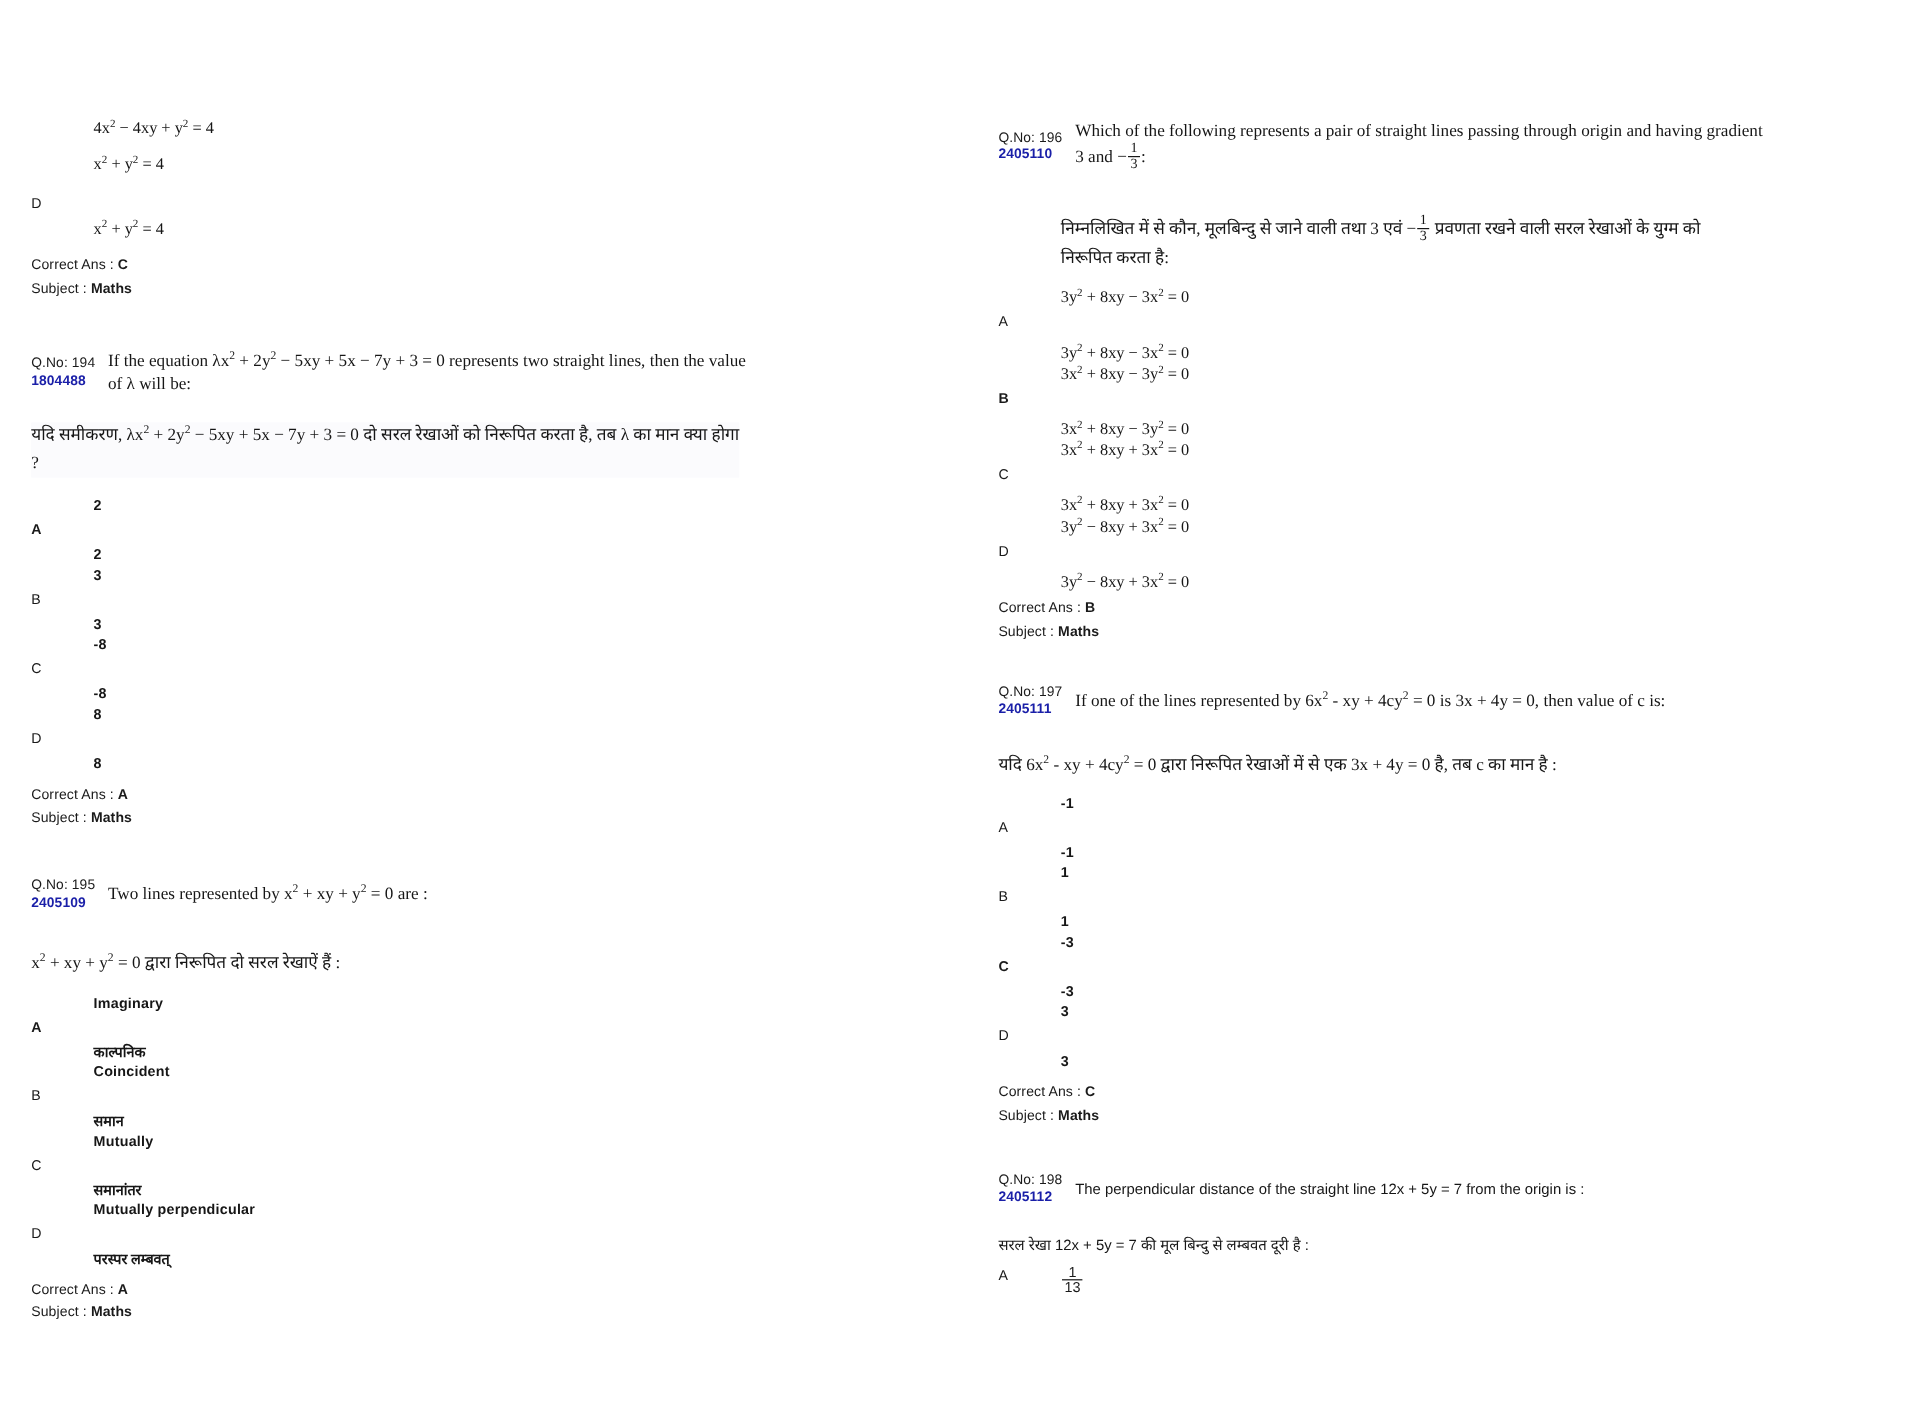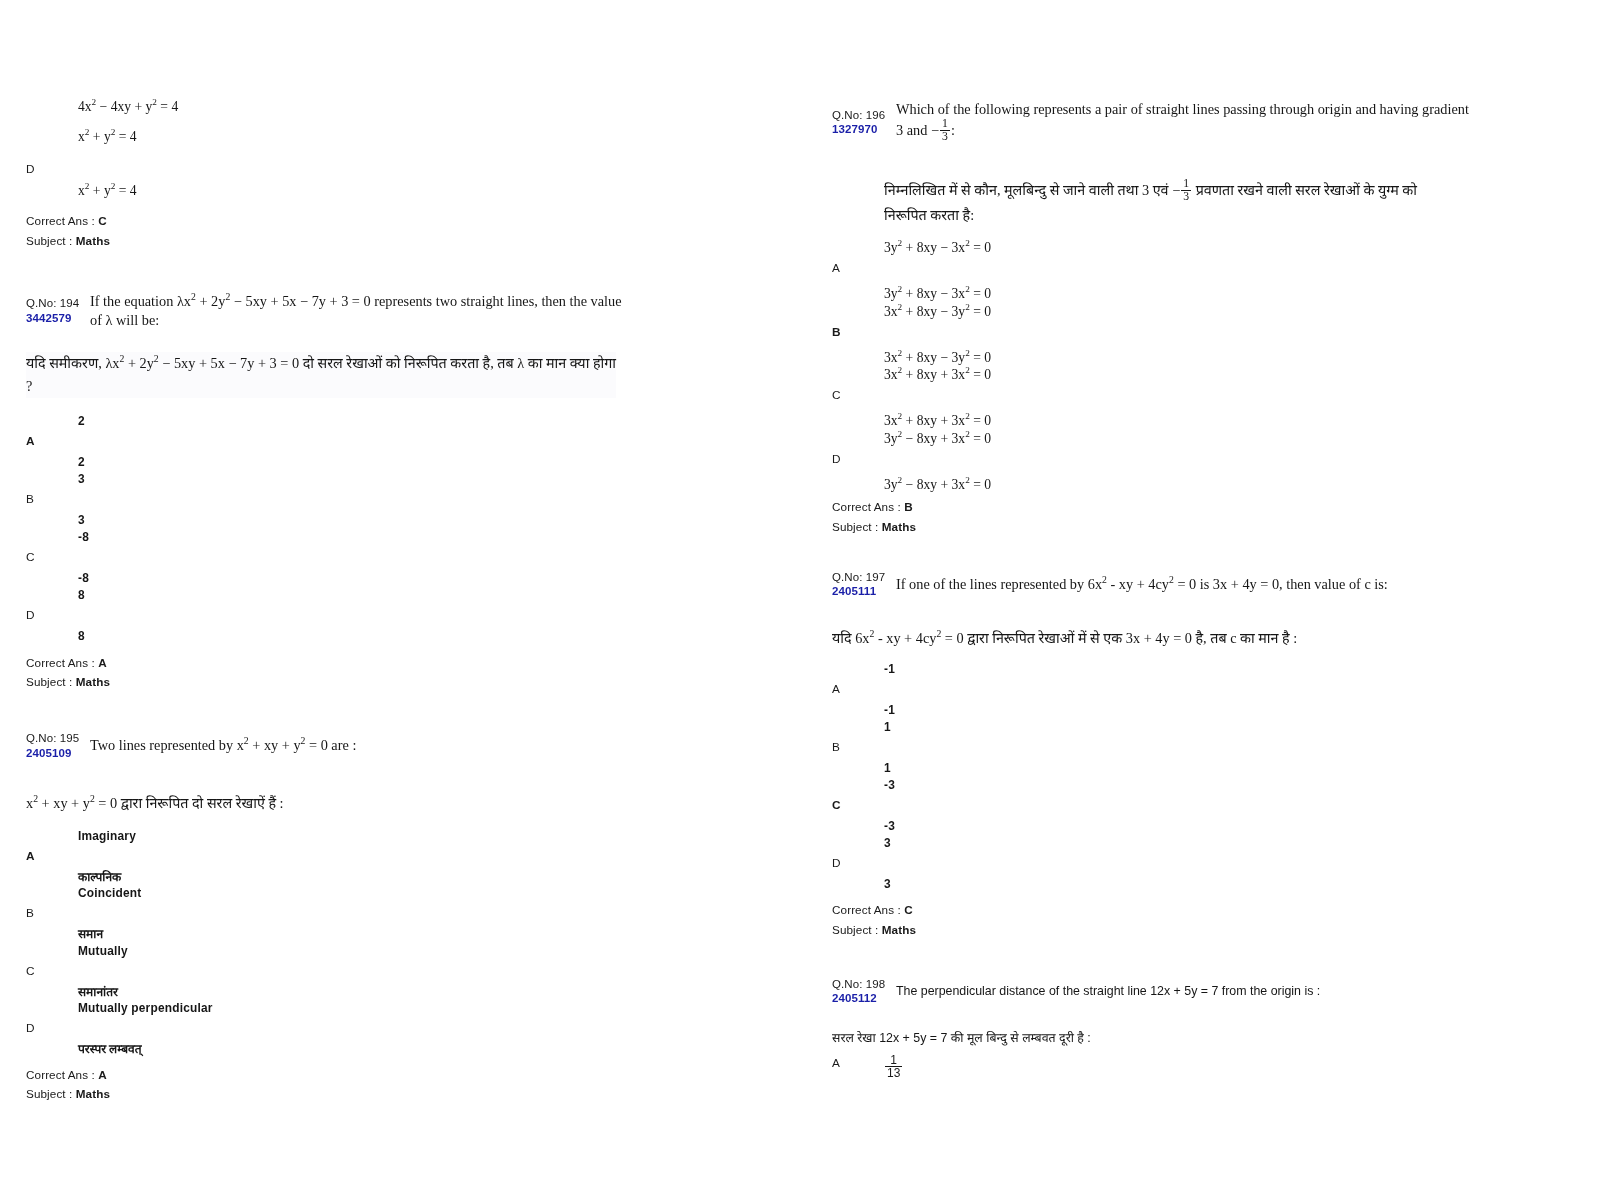--- a/index.html
+++ b/index.html
@@ -168,21 +168,21 @@
         <b>Maths</b>
       </div>
     </div>
 
     <div style="height:42px"></div>
 
     <div class="qblock">
       <div class="qhead">
         <div class="qnum-wrap">
           <div class="qno">Q.No: 194</div>
-          <div class="qcode">3442579</div>
+          <div class="qcode">1804488</div>
         </div>
         <div class="qtext-en">If the equation λx<sup>2</sup> + 2y<sup>2</sup> − 5xy + 5x − 7y + 3 = 0 represents two straight lines, then the value of λ will be:</div>
       </div>
 
       <div style="height:22px"></div>
 
       <div class="qtext-hi tint">यदि समीकरण, λx<sup>2</sup> + 2y<sup>2</sup> − 5xy + 5x − 7y + 3 = 0 दो सरल रेखाओं को निरूपित करता है, तब λ का मान क्या होगा ?</div>
 
       <div style="height:14px"></div>
 
@@ -292,21 +292,21 @@
     </div>
 
   </div>
 
   <div class="col col-right" style="top:100px;width:640px;">
 
     <div class="qblock">
       <div class="qhead">
         <div class="qnum-wrap">
           <div class="qno">Q.No: 196</div>
-          <div class="qcode">1327970</div>
+          <div class="qcode">2405110</div>
         </div>
         <div class="qtext-en">
           <span>Which of the following represents a pair of straight lines passing through origin and having gradient 3 and</span>
           <span>−</span><span class="frac"><span class="num">1</span><span class="den">3</span></span><span>:</span>
         </div>
       </div>
 
       <div style="height:34px"></div>
 
       <div class="qtext-hi" style="margin-left:52px;">

